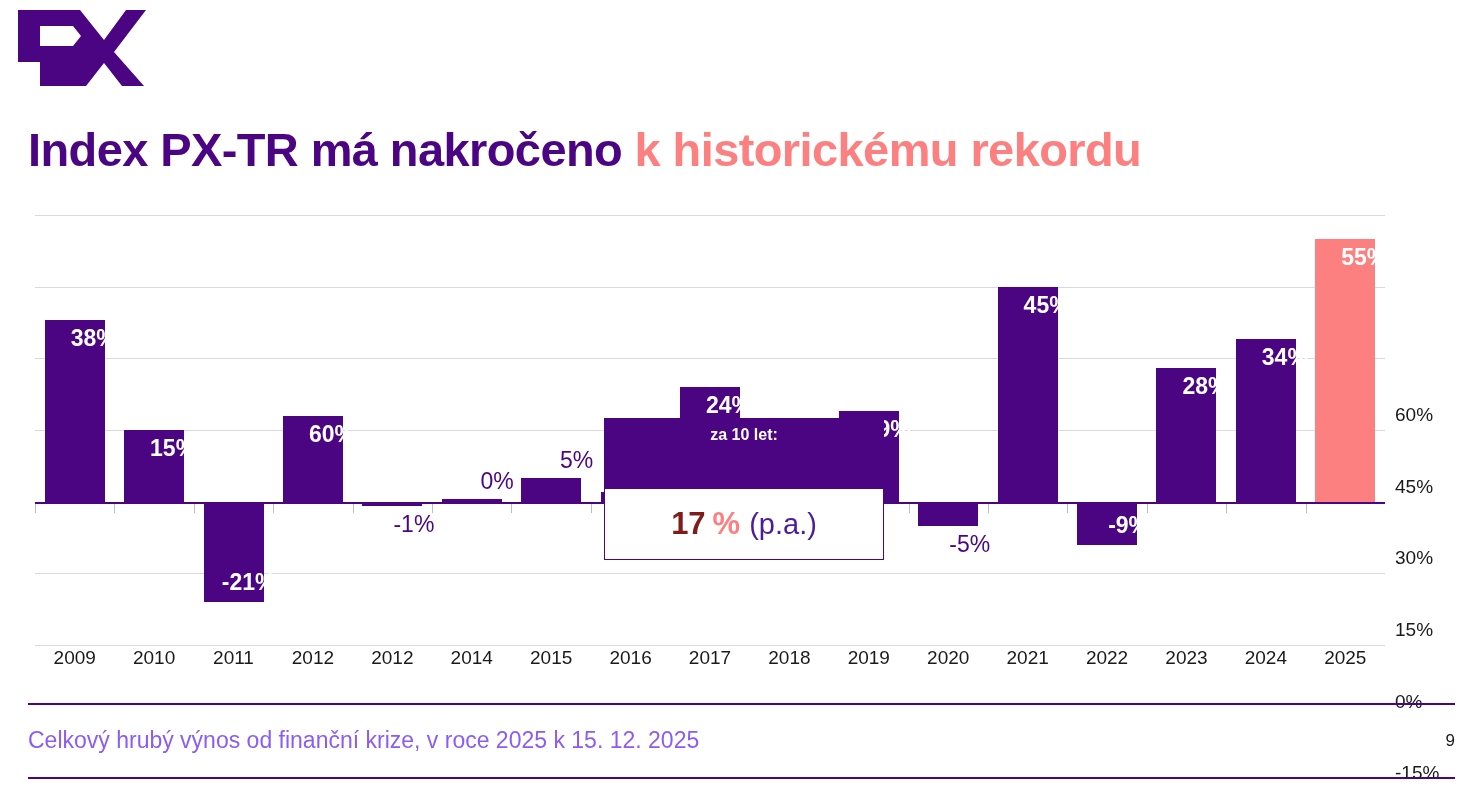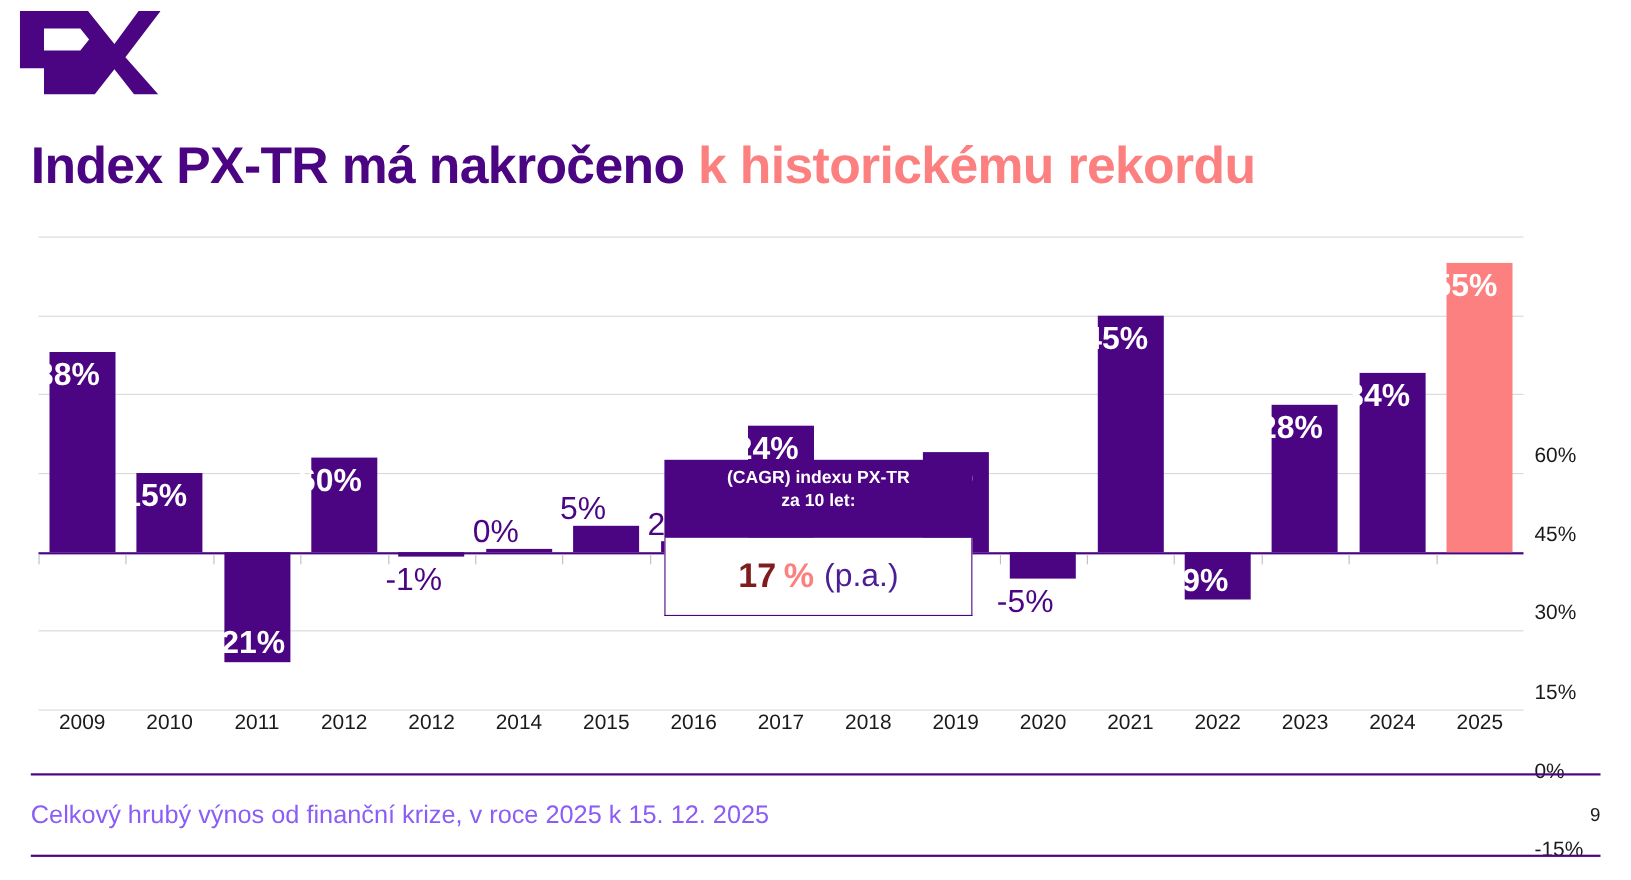--- a/index.html
+++ b/index.html
@@ -47,22 +47,22 @@
 
   .tickmark{position:absolute;width:1px;height:9px;background:#bdbdbd;}
 
   .bar{position:absolute;}
   .bar-pos{background:#4B0583;}
   .bar-neg{background:#4B0583;}
   .bar-hl{background:#FC8080;}
 
   .bar-label{
     position:absolute;
-    font-size:29px;font-weight:bold;
-    text-align:left;white-space:nowrap;
+    font-size:23px;font-weight:bold;
+    text-align:right;white-space:nowrap;
   }
   .lbl-in{color:#ffffff;}
   .lbl-out{color:#4B0583;font-weight:normal;}
 
   .xtick-label{
     position:absolute;top:447px;
     font-size:19px;color:#1a1a1a;
     text-align:center;white-space:nowrap;
   }
 
@@ -199,21 +199,20 @@
       <div class="xtick-label" style="left: 906.235px; width: 84px;">2020</div>
       <div class="xtick-label" style="left: 985.647px; width: 84px;">2021</div>
       <div class="xtick-label" style="left: 1065.06px; width: 84px;">2022</div>
       <div class="xtick-label" style="left: 1144.47px; width: 84px;">2023</div>
       <div class="xtick-label" style="left: 1223.88px; width: 84px;">2024</div>
       <div class="xtick-label" style="left: 1303.29px; width: 84px;">2025</div>
     </div>
 
   <div id="callout">
     <div id="callout-head">
-      <div>(CAGR) indexu PX-TR</div>
       <div>za 10 let:</div>
     </div>
     <div id="callout-body">
       <span id="cagr-value">17</span>
       <span id="cagr-unit">%</span>
       <span id="cagr-suffix">(p.a.)</span>
     </div>
   </div>
 </div>
 

